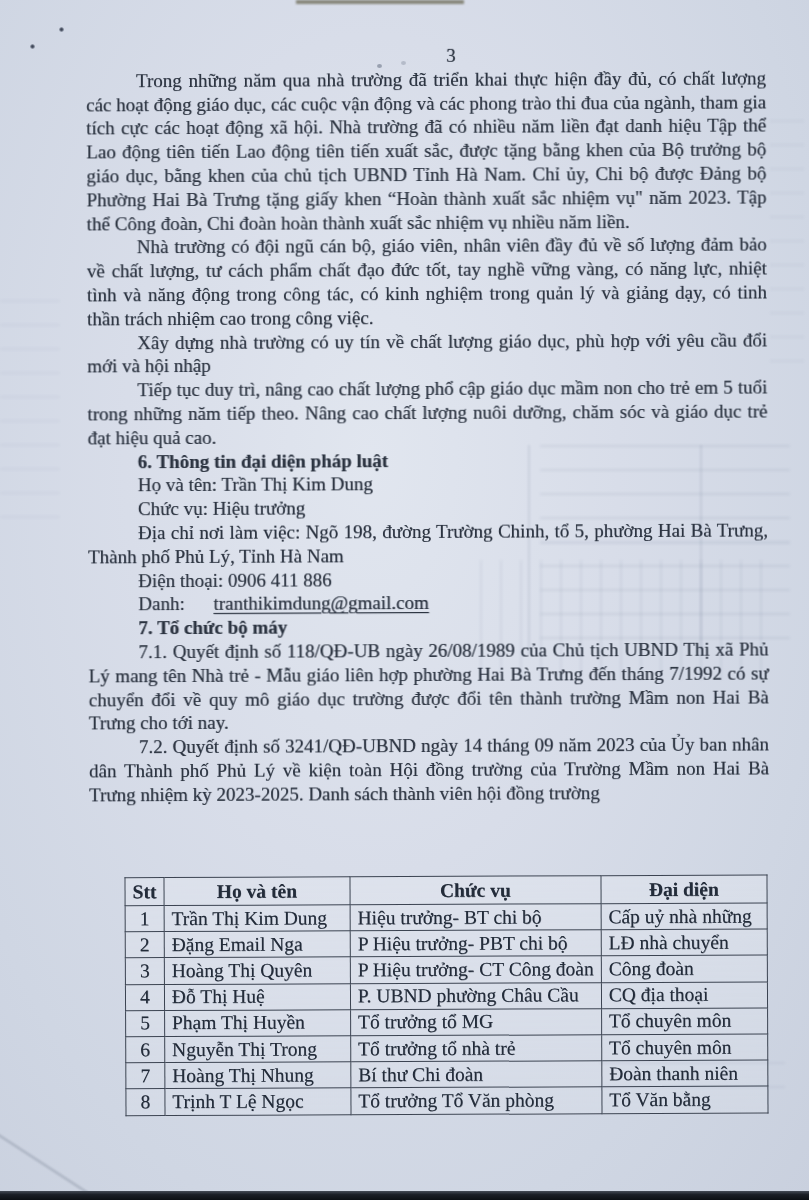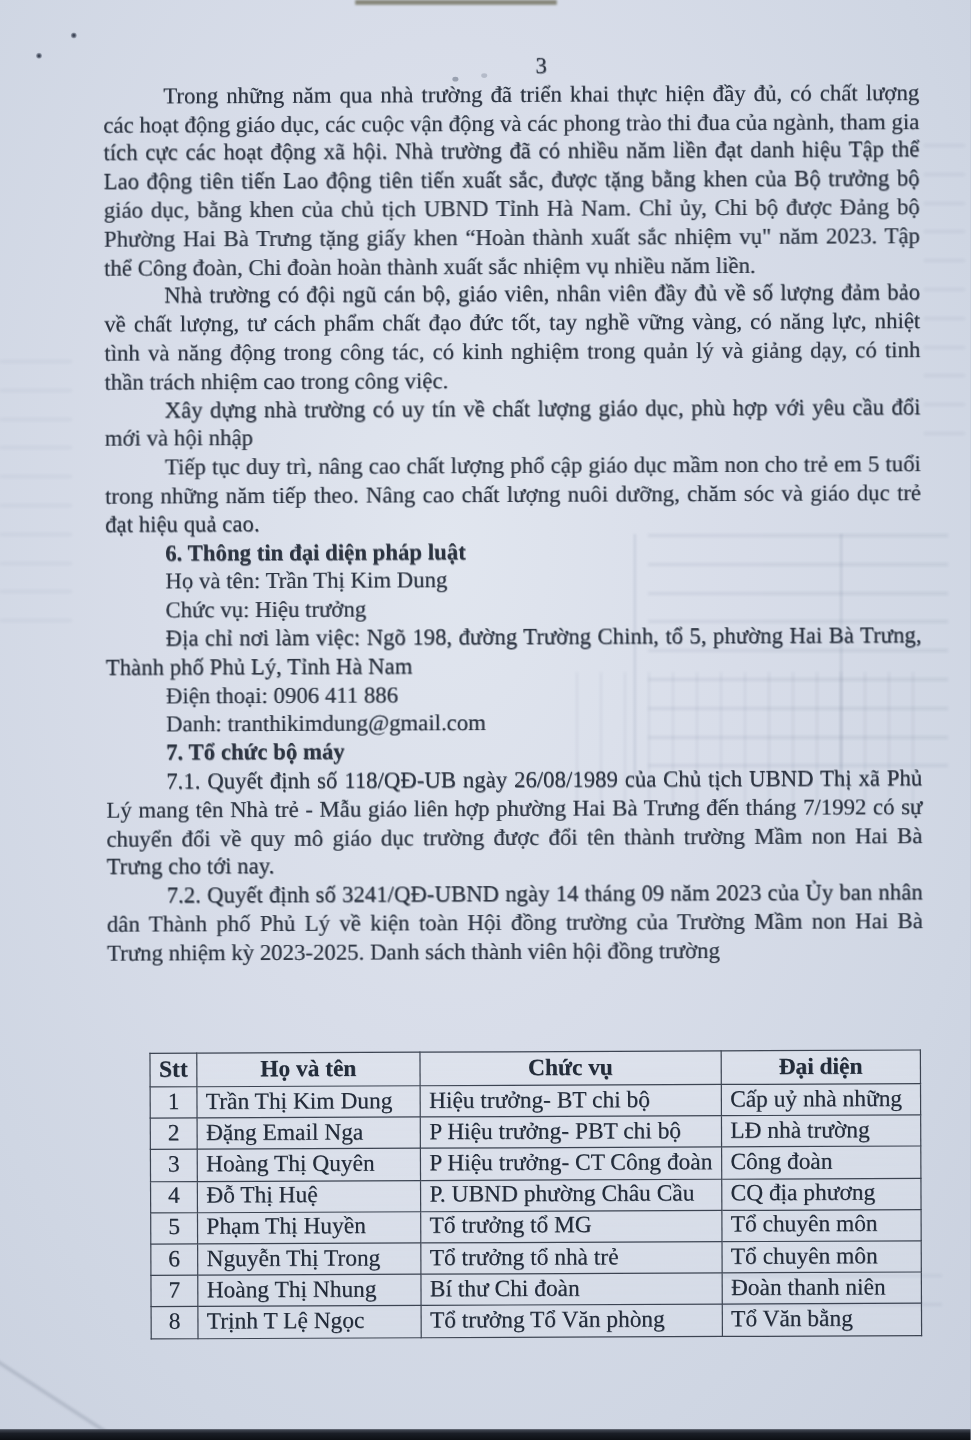--- a/index.html
+++ b/index.html
@@ -23,21 +23,21 @@
     position:absolute;left:86px;top:44px;width:680px;
     font-size:19px;line-height:23.8px;text-align:justify;
     text-shadow:0.35px 0.35px 0.45px rgba(38,46,60,0.55);
     filter:blur(0.15px);
   }
   .pagenum{
     text-align:center;font-size:19px;margin:0 0 17px 0;text-indent:0;
   }
   .content p{margin:0;text-indent:50px;}
   .bold{font-weight:bold;}
-  .email-u{text-underline-offset:3px;}
+  .email-u{text-decoration:underline;text-underline-offset:3px;margin-left:24px;}
   
   .tablewrap{position:absolute;left:121px;top:876px;}
   table{
     border-collapse:collapse;table-layout:fixed;
     font-size:19.5px;color:#232c3a;
     text-shadow:0.35px 0.35px 0.45px rgba(35,44,58,0.5);
     background:linear-gradient(180deg, rgba(228,232,240,0.45), rgba(222,227,236,0.3));
   }
   td,th{
     border:1.6px solid #3c4452;
@@ -106,33 +106,33 @@
         <tr>
           <td class="num">1</td>
           <td>Trần Thị Kim Dung</td>
           <td>Hiệu trưởng- BT chi bộ</td>
           <td>Cấp uỷ nhà những</td>
         </tr>
         <tr>
           <td class="num">2</td>
           <td>Đặng Email Nga</td>
           <td>P Hiệu trưởng- PBT chi bộ</td>
-          <td>LĐ nhà trường</td>
+          <td>LĐ nhà chuyển</td>
         </tr>
         <tr>
           <td class="num">3</td>
           <td>Hoàng Thị Quyên</td>
           <td>P Hiệu trưởng- CT Công đoàn</td>
           <td>Công đoàn</td>
         </tr>
         <tr>
           <td class="num">4</td>
           <td>Đỗ Thị Huệ</td>
           <td>P. UBND phường Châu Cầu</td>
-          <td>CQ địa phương</td>
+          <td>CQ địa thoại</td>
         </tr>
         <tr>
           <td class="num">5</td>
           <td>Phạm Thị Huyền</td>
           <td>Tổ trưởng tổ MG</td>
           <td>Tổ chuyên môn</td>
         </tr>
         <tr>
           <td class="num">6</td>
           <td>Nguyễn Thị Trong</td>

